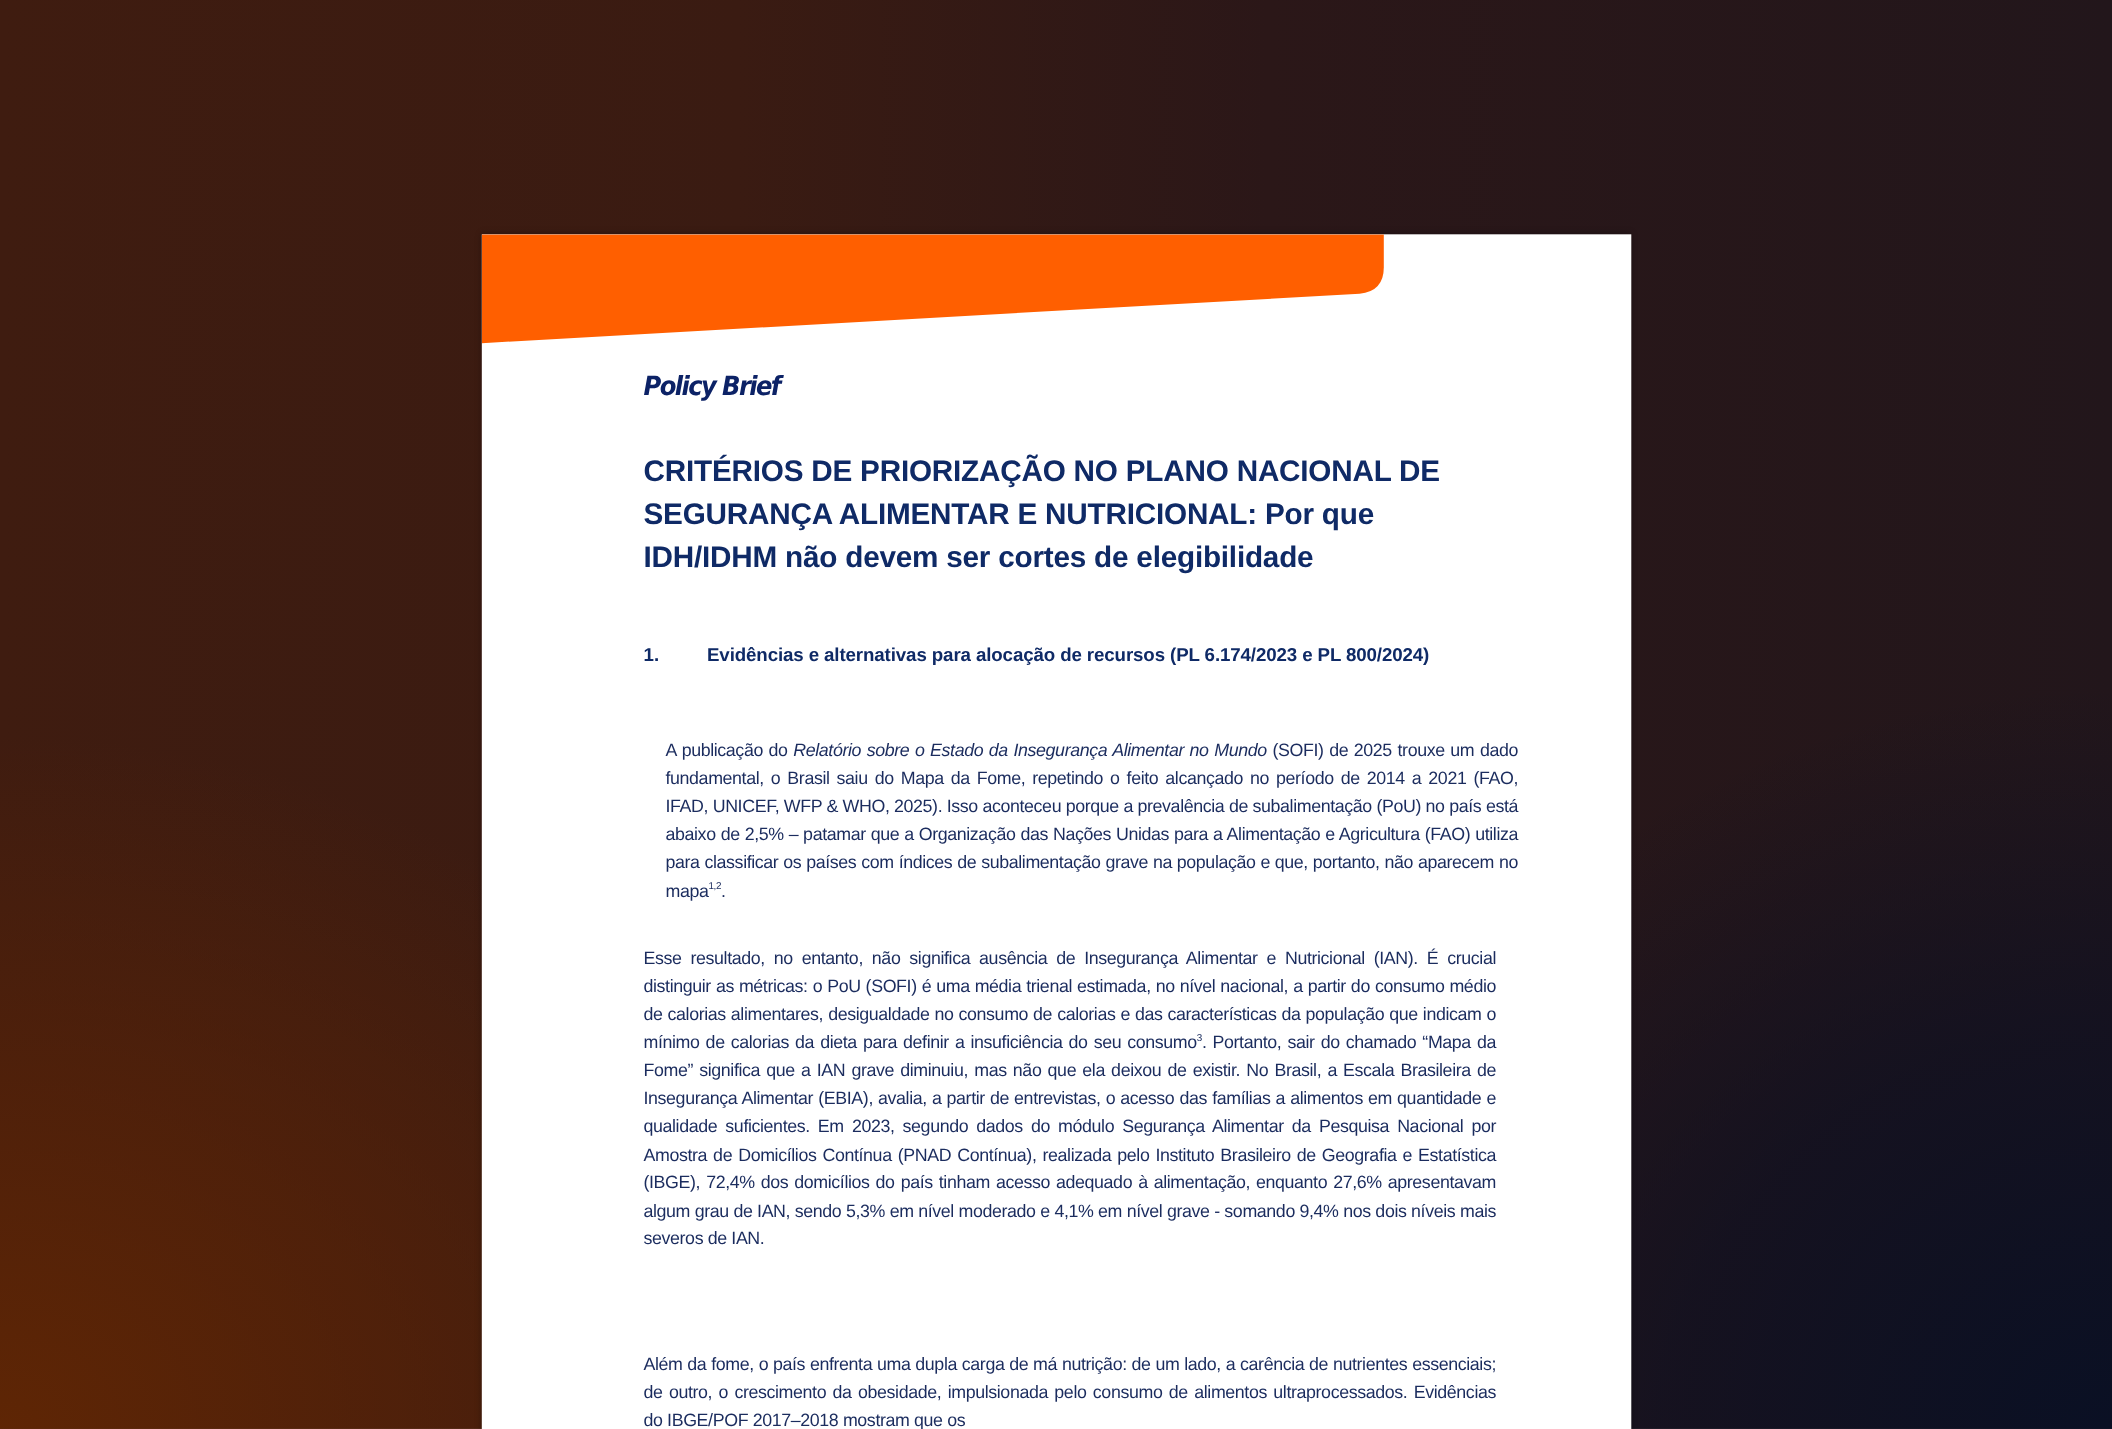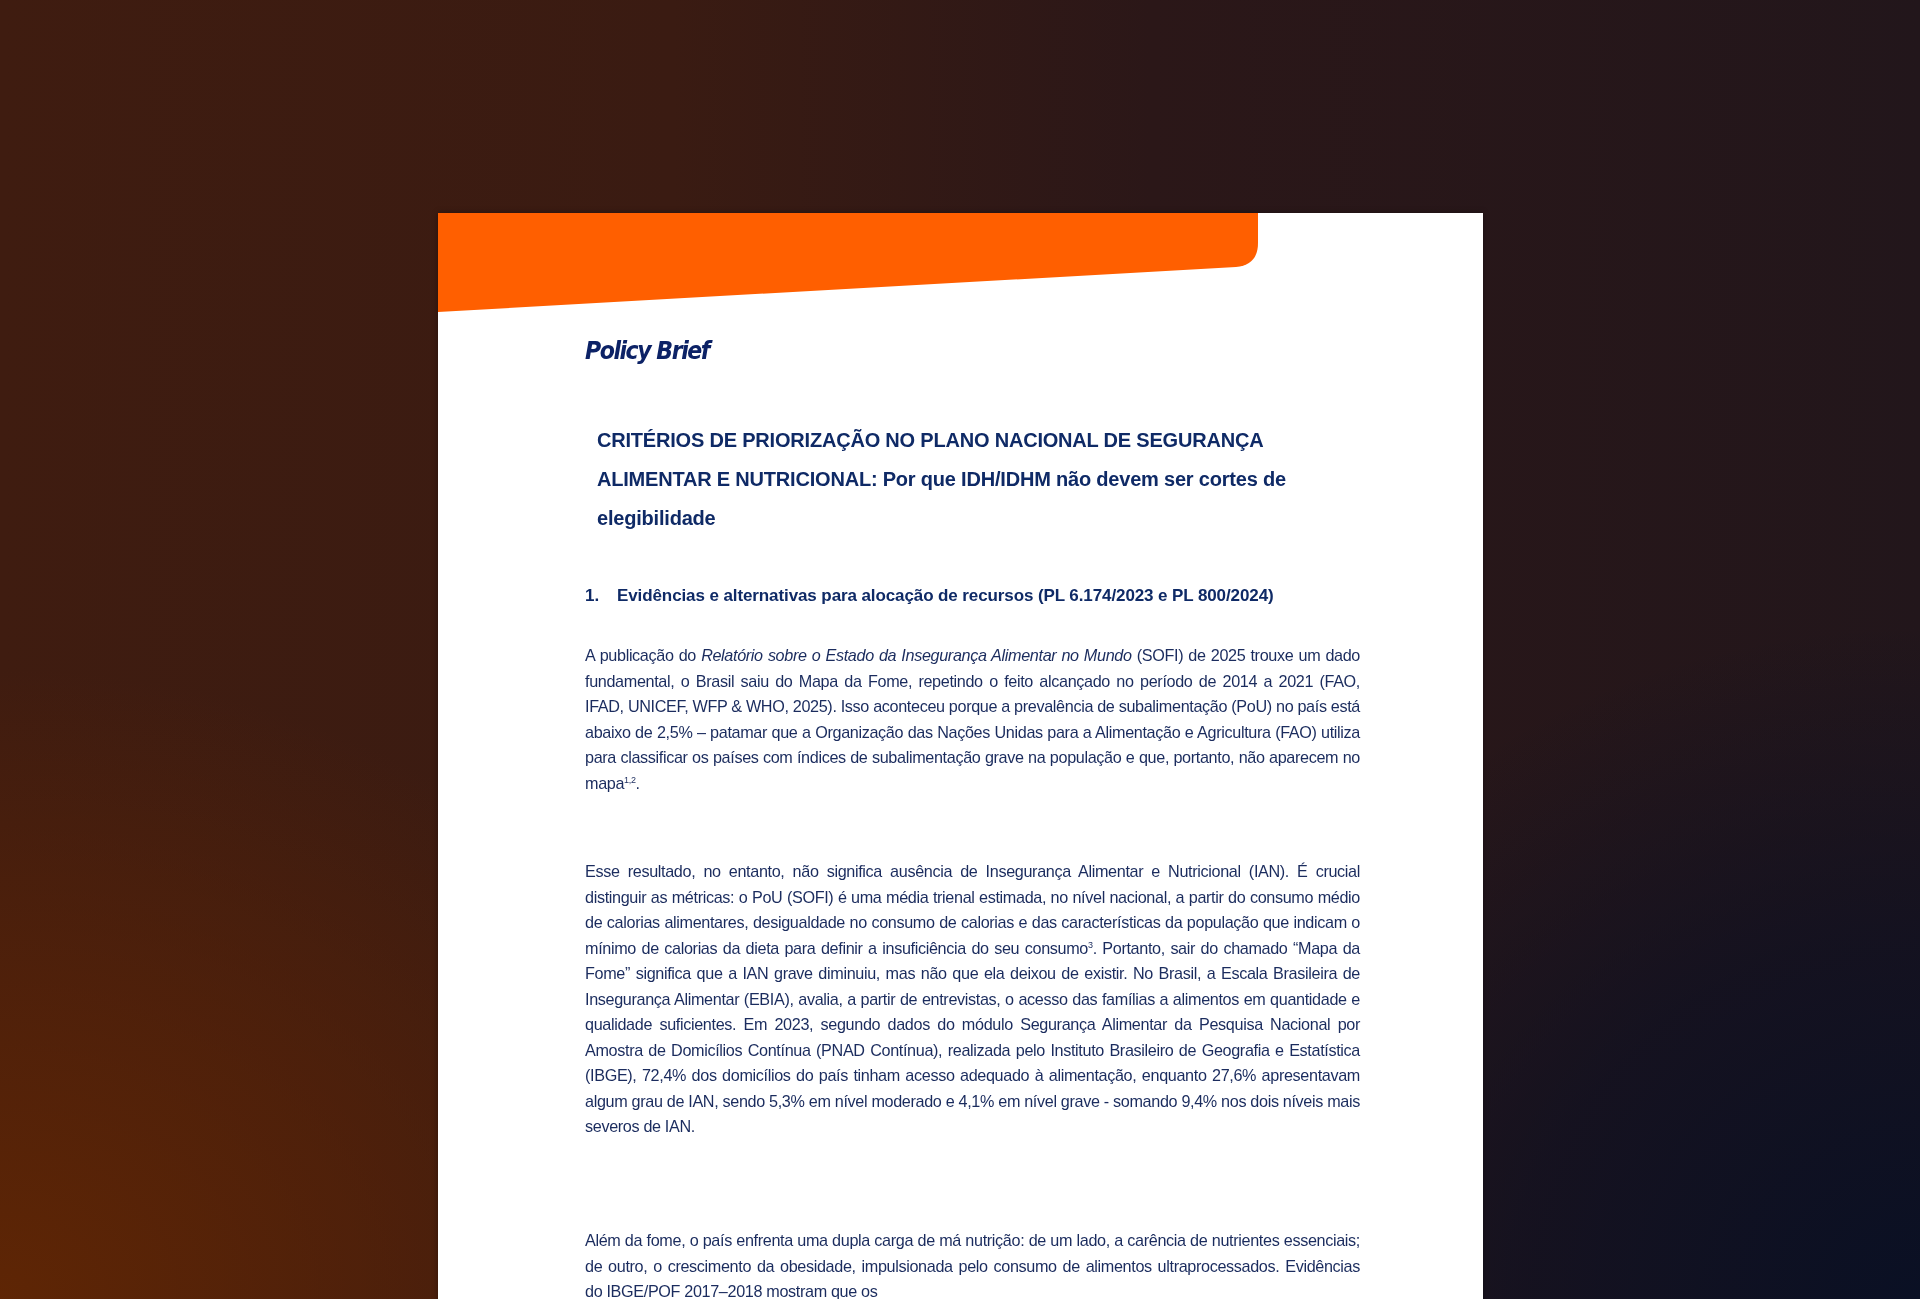--- a/index.html
+++ b/index.html
@@ -19,38 +19,38 @@
   }
   .banner { position: absolute; left: 0; top: 0; width: 1045px; height: 110px; }
   .content { position: absolute; left: 147px; top: 0; width: 775px; color: #17275c; }
   .brand {
     position: absolute; top: 124px; left: 0;
     font-family: "DejaVu Sans", sans-serif; font-weight: bold; font-style: italic;
     font-size: 24px; letter-spacing: -1.6px; color: #0c2266;
     transform: scaleX(0.92); transform-origin: left center;
   }
   .title {
-    position: absolute; top: 196px; left: 0; width: 775px; margin: 12px;
+    position: absolute; top: 196px; left: 0; width: 775px; margin: 0;
     font-family: "Liberation Sans", sans-serif; font-weight: bold;
-    font-size: 20px; line-height: 39px; color: #0f2a66; letter-spacing: -0.2px;
+    font-size: 27px; line-height: 39px; color: #0f2a66; letter-spacing: -0.2px;
   }
   .section {
     position: absolute; top: 370px; left: 0; width: 740px;
     font-weight: bold; font-size: 17px; line-height: 26px; color: #0f2a66;
     display: flex;
   }
   .section .num { width: 32px; flex: 0 0 32px; }
-  .section .txt { flex: 1; letter-spacing: -0.1px; }
+  .section .txt { flex: 1; letter-spacing: -0.1px; text-align: center; }
   .para {
     position: absolute; left: 0; width: 775px; margin: 0;
     font-family: "Liberation Sans", sans-serif;
     font-size: 16.2px; line-height: 25.5px; color: #1b2c5e;
     text-align: justify; letter-spacing: -0.35px;
   }
-  .p1 { top: 430px; }
+  .p1 { top: 457px; margin-left: 20px; }
   .p2 { top: 646px; }
   .p3 { top: 1015px; }
   .para sup { font-size: 9px; line-height: 0; vertical-align: super; }
   .para em { font-style: italic; }
 </style>
 </head>
 <body>
 
 <div class="page">
   <svg class="banner" viewBox="0 0 1045 110" width="1045" height="110">

